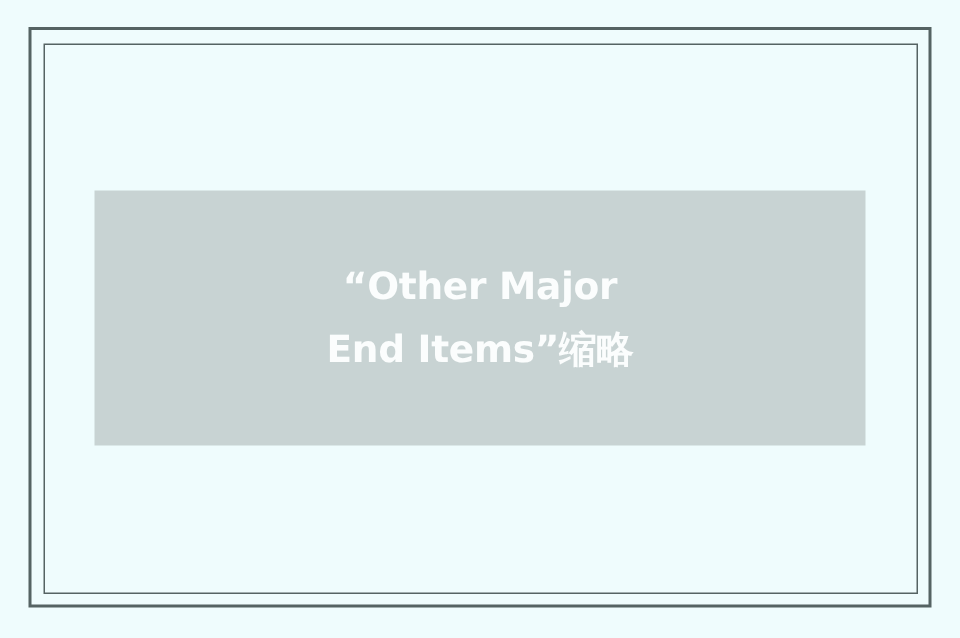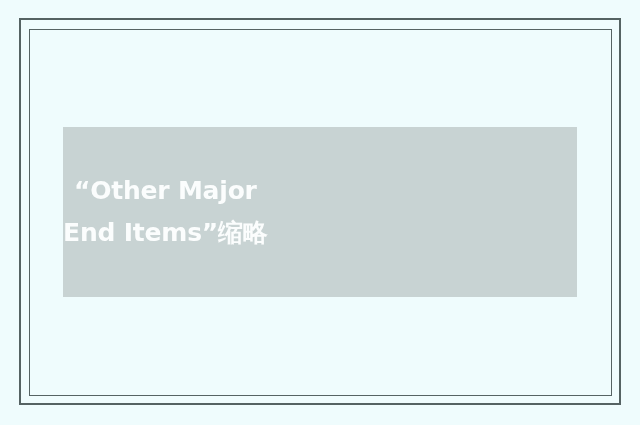--- a/index.html
+++ b/index.html
@@ -47,20 +47,21 @@
   
   #image-placeholder {
     position: absolute;
     left: 63px;
     top: 127px;
     width: 514px;
     height: 170px;
     background: #c8d3d3;
     display: flex;
     align-items: center;
+    justify-content: center;
     box-sizing: border-box;
   }
 
   #placeholder-caption {
     margin: 0;
     text-align: center;
     color: #fbfdfd;
     font-family: "DejaVu Sans", "Liberation Sans", sans-serif;
     font-size: 25px;
     font-weight: bold;

